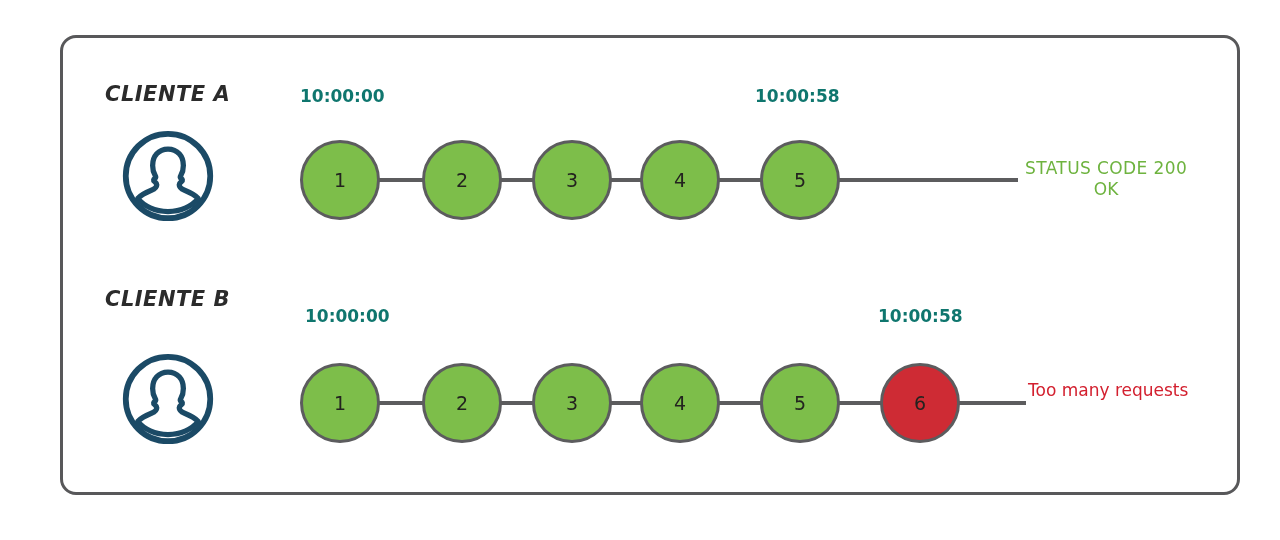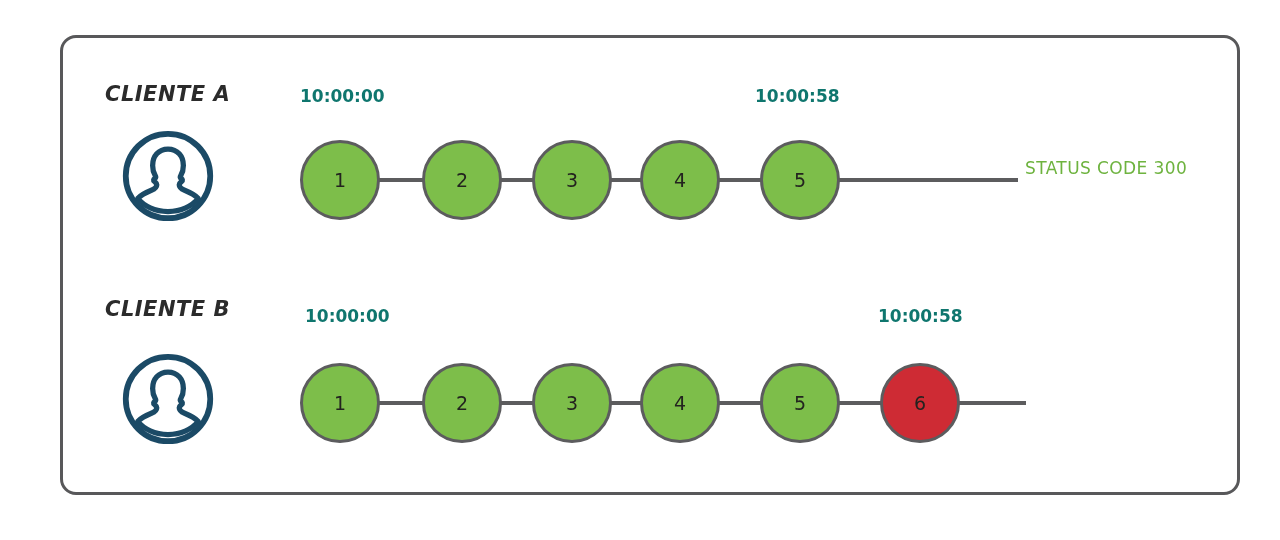--- a/index.html
+++ b/index.html
@@ -142,27 +142,28 @@
       </div>
       <div class="node ok" style="left:640px; top:140px;">
         <span>4</span>
       </div>
       <div class="node ok" style="left:760px; top:140px;">
         <span>5</span>
       </div>
     </div>
 
     <div class="status ok" style="left:1025px; top:158px;">
-      <span class="line1">STATUS CODE 300</span>
+      <span class="line1">STATUS CODE 200</span>
+      <span class="line2">OK</span>
     </div>
   </div>
 
   <div class="row">
 
-    <div class="client-label" style="left:105px; top:297px;">CLIENTE B</div>
+    <div class="client-label" style="left:105px; top:287px;">CLIENTE B</div>
 
     <div class="avatar" style="left:120px; top:351px;">
       <svg viewBox="0 0 100 100" width="96" height="96" aria-hidden="true">
         <circle cx="50" cy="50" r="44" fill="none" stroke="#1b4a66" stroke-width="6"></circle>
         <path d="M50 22c-10 0-16 7.5-16 17 0 5 1.4 8.3 2.6 10.3 0.9 1.5 0.6 2.6-0.5 3.3-1.2 0.8-1.4 2.1-0.4 3 1.3 1.2 2.6 1.7 2.6 3.4 0 2.6-1.7 4.2-5.6 5.8-6.6 2.7-11.6 5.7-14.3 8.6 6.4 8.1 18.1 13.6 31.6 13.6s25.2-5.5 31.6-13.6c-2.7-2.9-7.7-5.9-14.3-8.6-3.9-1.6-5.6-3.2-5.6-5.8 0-1.7 1.3-2.2 2.6-3.4 1-0.9 0.8-2.2-0.4-3-1.1-0.7-1.4-1.8-0.5-3.3 1.2-2 2.6-5.3 2.6-10.3 0-9.5-6-17-16-17z" fill="none" stroke="#1b4a66" stroke-width="5.5" stroke-linejoin="round"></path>
       </svg>
     </div>
 
     <div class="timestamp" style="left:305px; top:306px;">10:00:00</div>
 
@@ -190,16 +191,17 @@
       </div>
       <div class="node ok" style="left:760px; top:363px;">
         <span>5</span>
       </div>
       <div class="node blocked" style="left:880px; top:363px;">
         <span>6</span>
       </div>
     </div>
 
     <div class="status err" style="left:1028px; top:380px;">
+      <span class="line2">Too many requests</span>
     </div>
   </div>
 
 </div>
 
 </body></html>

